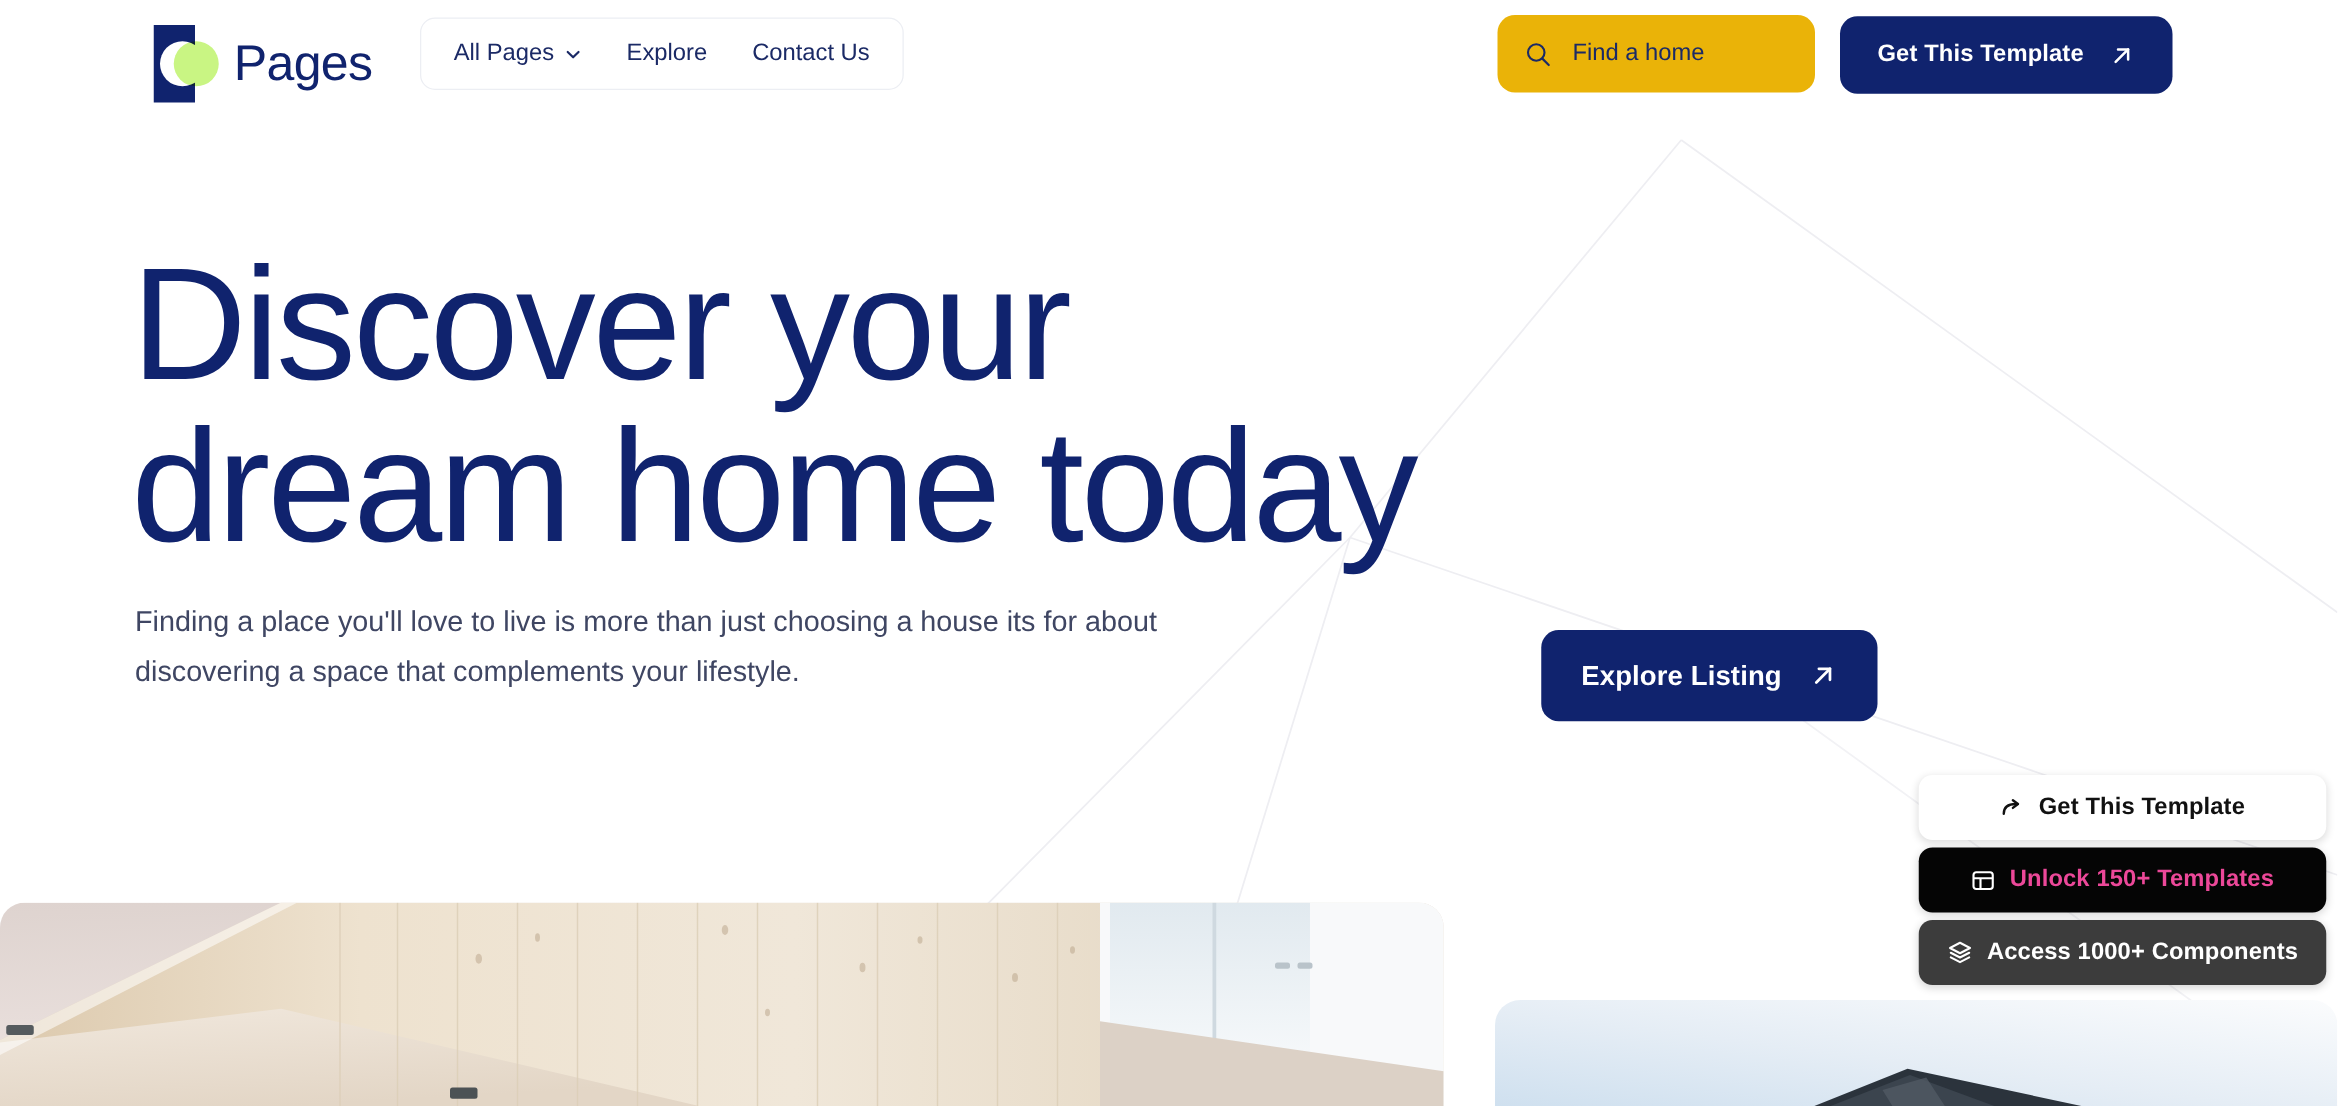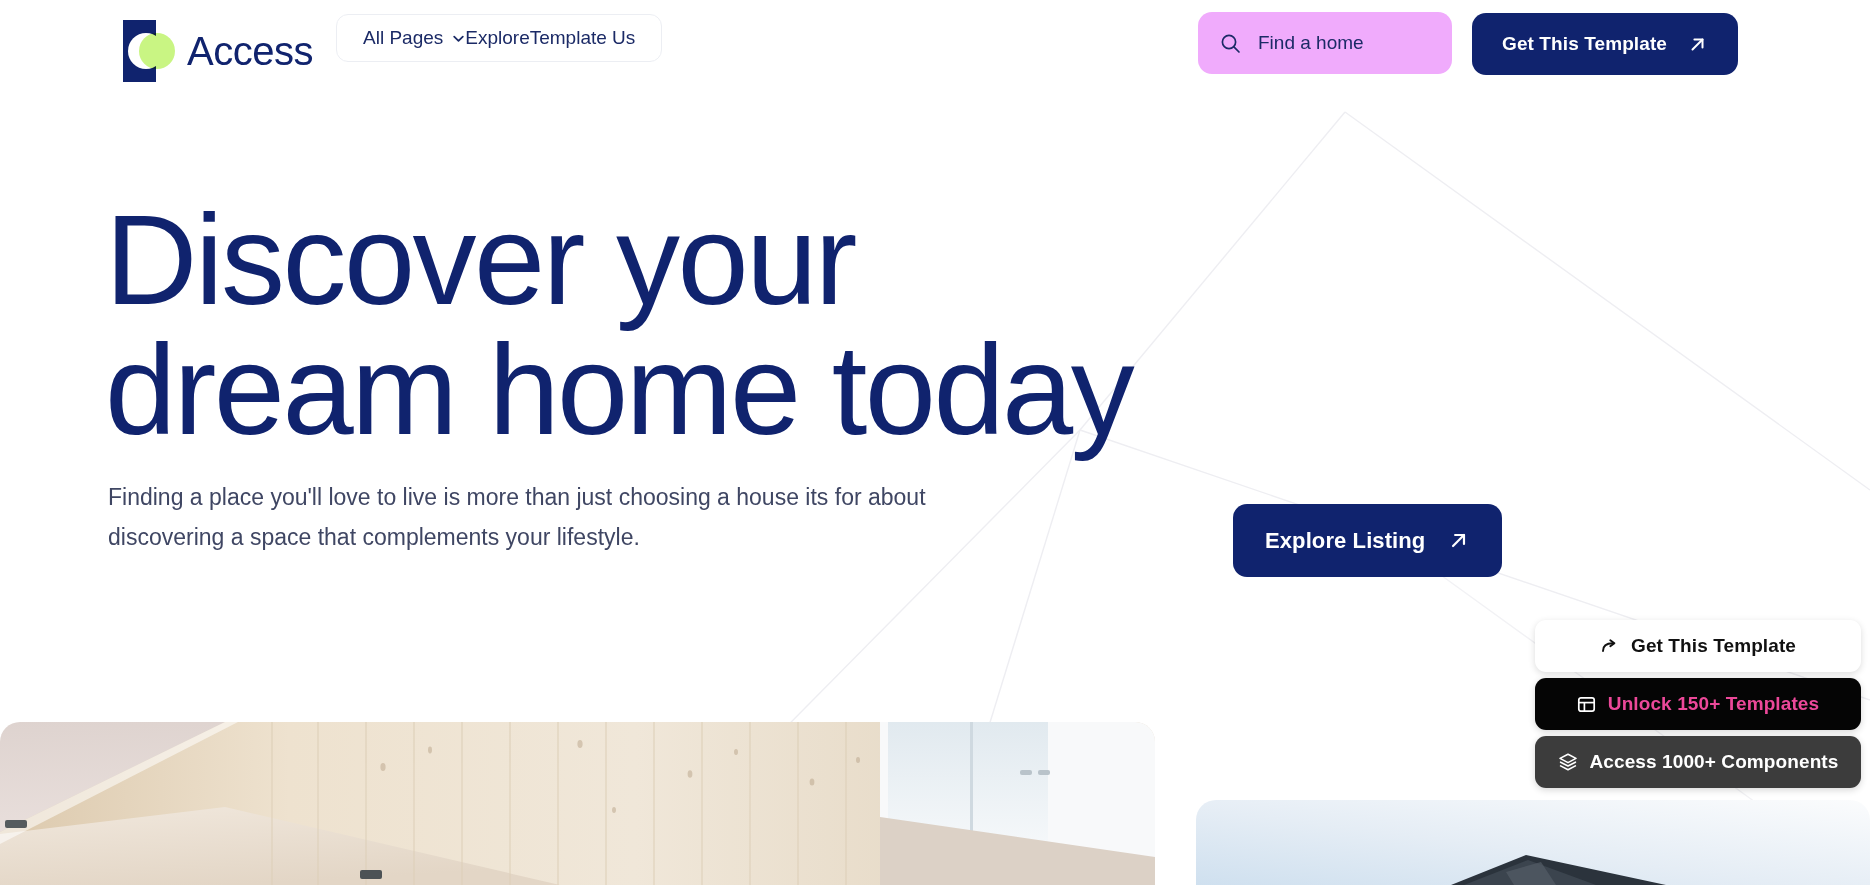--- a/index.html
+++ b/index.html
@@ -83,26 +83,27 @@
     font-weight: 500;
     color: #10236e;
     letter-spacing: -0.5px;
     line-height: 1;
   }
 
   .nav-pill {
     position: absolute;
     left: 336px;
     top: 14px;
-    height: 48px;
+    height: 58px;
     border: 1px solid #eceef3;
     border-radius: 12px;
     background: #ffffff;
     display: flex;
     padding: 0 26px;
+    gap: 36px;
   }
   .nav-item {
     display: flex;
     align-items: center;
     gap: 9px;
     font-size: 19px;
     font-weight: 500;
     color: #1b2a66;
     cursor: pointer;
     white-space: nowrap;
@@ -112,21 +113,21 @@
     height: 13px;
     display: inline-block;
   }
 
   .search-pill {
     position: absolute;
     left: 1198px;
     top: 12px;
     width: 254px;
     height: 62px;
-    background: #f0abfc;
+    background: #eab308;
     border-radius: 14px;
     display: flex;
     align-items: center;
     padding: 0 22px;
     gap: 17px;
     cursor: text;
   }
   .search-text {
     font-size: 19px;
     font-weight: 500;
@@ -308,35 +309,35 @@
   </svg>
 
   <header class="header">
 
     <div class="brand">
       <span class="logo-mark">
         <span class="logo-rect"></span>
         <span class="logo-white-circle"></span>
         <span class="logo-green-circle"></span>
       </span>
-      <span class="brand-name">Access</span>
+      <span class="brand-name">Pages</span>
     </div>
 
     <nav class="nav-pill">
       <div class="nav-item">
         <span>All Pages</span>
         <svg class="chev" viewBox="0 0 12 12" fill="none">
           <path d="M2 4.2 L6 8.2 L10 4.2" stroke="#1b2a66" stroke-width="1.6" stroke-linecap="round" stroke-linejoin="round"></path>
         </svg>
       </div>
       <div class="nav-item">
         <span>Explore</span>
       </div>
       <div class="nav-item">
-        <span>Template Us</span>
+        <span>Contact Us</span>
       </div>
     </nav>
 
     <div class="search-pill">
       <svg width="21" height="21" viewBox="0 0 21 21" fill="none">
         <circle cx="9" cy="9" r="6.6" stroke="#1b2a66" stroke-width="1.7"></circle>
         <path d="M13.9 13.9 L19 19" stroke="#1b2a66" stroke-width="1.7" stroke-linecap="round"></path>
       </svg>
       <span class="search-text">Find a home</span>
     </div>

